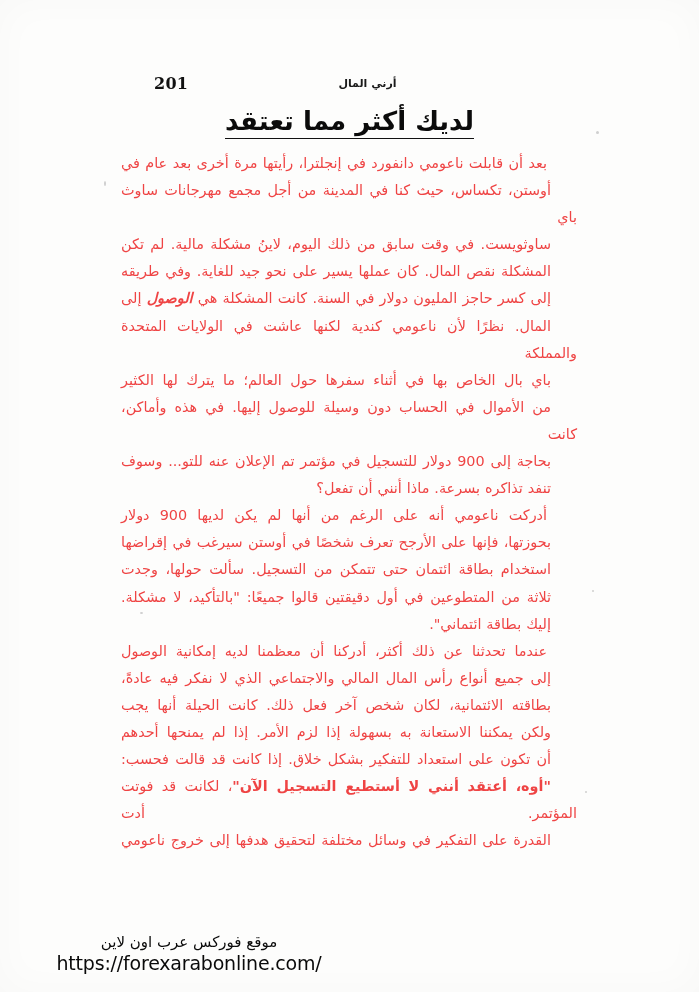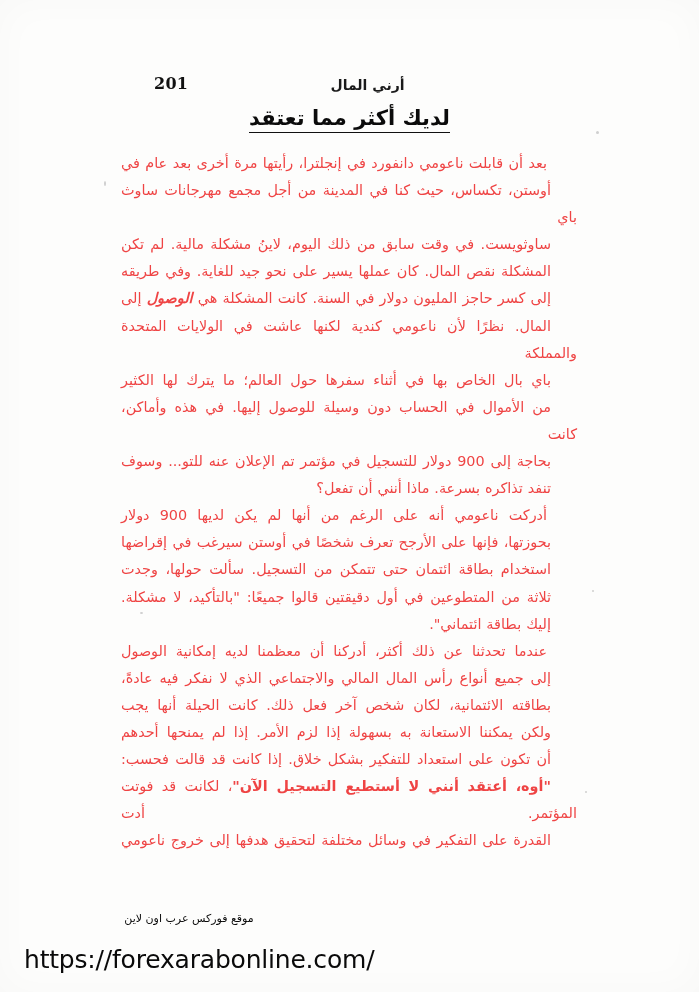--- a/index.html
+++ b/index.html
@@ -39,32 +39,32 @@
     letter-spacing: 0.3px;
     color: #111;
     direction: ltr;
   }
   .head-title {
     position: absolute;
     left: 0;
     right: 0;
     top: 3px;
     text-align: center;
-    font-size: 14px;
+    font-size: 11px;
     font-weight: bold;
     color: #1a1a1a;
   }
   
   .chapter-title {
     position: absolute;
     top: 106px;
     left: 0;
     right: 0;
     text-align: center;
-    font-size: 21px;
+    font-size: 26px;
     font-weight: bold;
     letter-spacing: 0.5px;
     color: #0b0b0b;
   }
   .chapter-title .tx {
     display: inline-block;
     border-bottom: 1.6px solid #111;
     padding-bottom: 2px;
   }
   
@@ -112,27 +112,27 @@
   
   .watermark {
     position: absolute;
     left: 24px;
     bottom: 18px;
     width: 330px;
     text-align: center;
     color: #0a0a0a;
   }
   .wm-ar {
-    font-size: 11px;
+    font-size: 15px;
     direction: rtl;
-    margin-bottom: 20px;
+    margin-bottom: 1px;
     letter-spacing: 0.2px;
   }
   .wm-url {
-    font-size: 25px;
+    font-size: 19px;
     direction: ltr;
     font-family: "DejaVu Sans", "Liberation Sans", sans-serif;
     letter-spacing: -0.2px;
   }
   
   .speck {
     position: absolute;
     background: #cfcfcf;
     border-radius: 50%;
     pointer-events: none;

